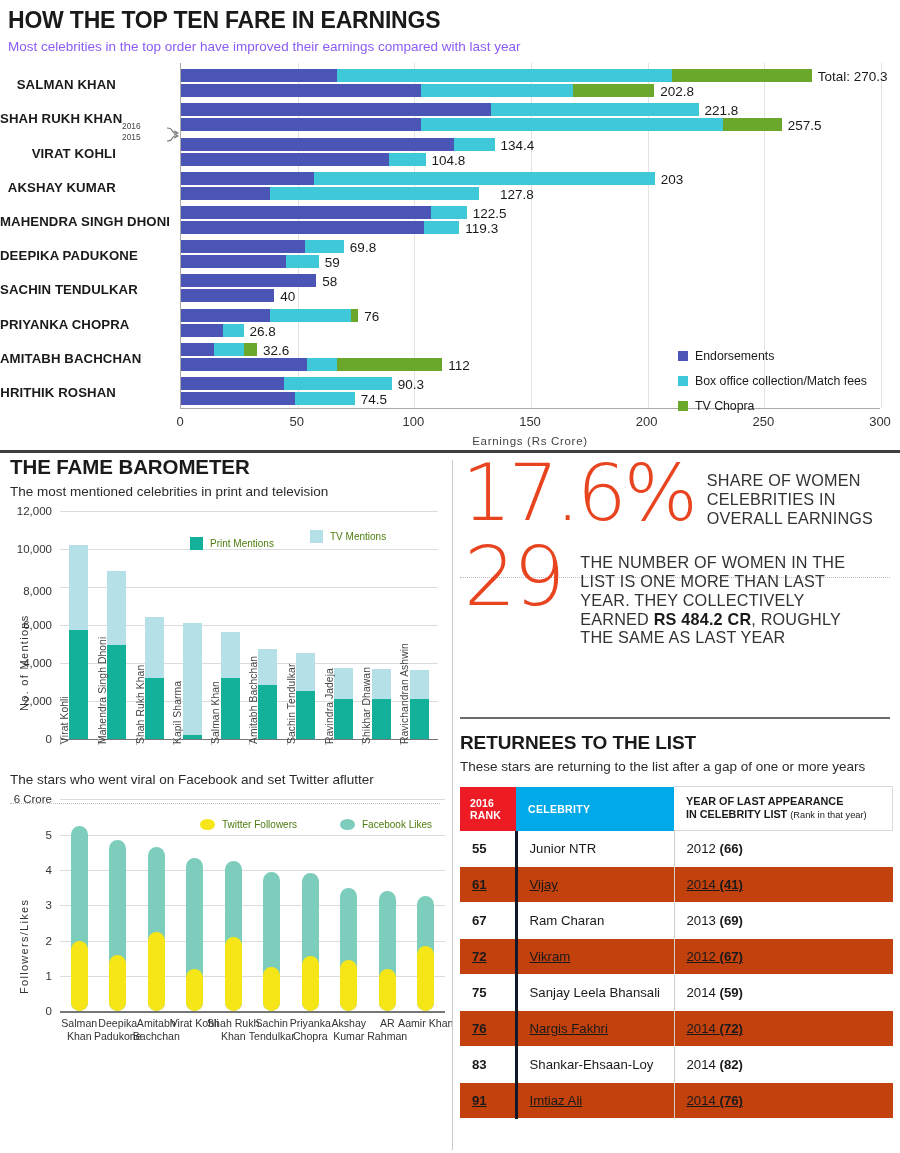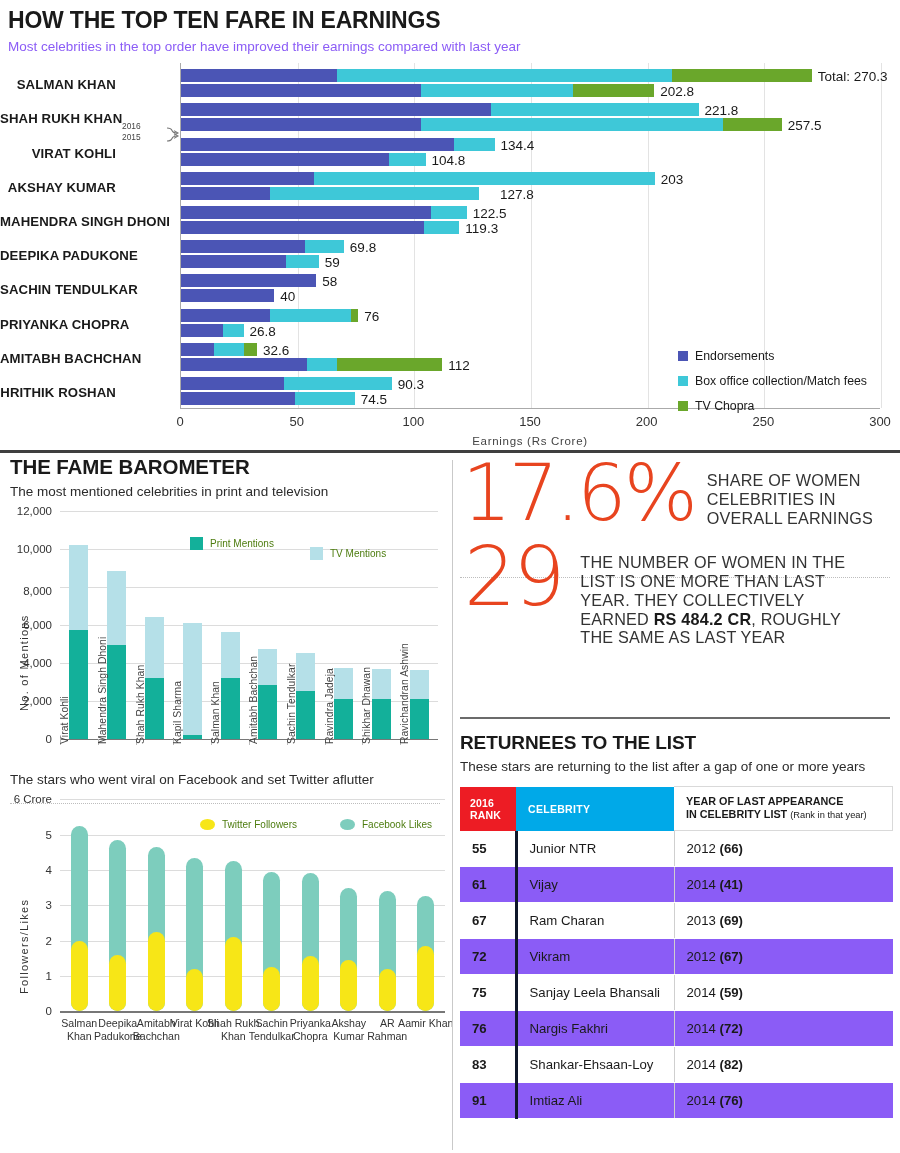--- a/index.html
+++ b/index.html
@@ -130,21 +130,21 @@
   .th-cel { background: #00a9e8; color: #fff; width: 158px; padding: 8px 0 8px 12px;
             font-size: 10.5px; font-weight: bold; letter-spacing: 0.3px; }
   .th-yr { background: #fff; color: #1a1a1a; padding: 8px 0 8px 12px;
            font-size: 10.8px; font-weight: bold; line-height: 13px; border: 1px solid #d9d9d9;
            border-left: none; }
   .th-yr small { font-weight: normal; font-size: 9.3px; }
   table.ret td { font-size: 13.2px; color: #1a1a1a; height: 36px; padding: 0 0 0 12px;
                  border-bottom: 1px solid #ffffff; }
   td.c-rank { font-weight: bold; padding-left: 10px; }
   td.c-cel { border-left: 3px solid #0f172a; border-right: 1px solid #cfcfcf; }
-  tr.alt td { background: #8b5cf6; }
+  tr.alt td { background: #c2410c; text-decoration: underline; }
   td.c-yr b { font-weight: bold; }
 </style>
 </head>
 <body>
 
 <section id="sec-top">
   <h1 class="h1">HOW THE TOP TEN FARE IN EARNINGS</h1>
   <p class="sub1">Most celebrities in the top order have improved their earnings compared with last year</p>
 
   <div class="tchart">
@@ -398,21 +398,21 @@
         <div class="ftick" style="left: 362.4px; top: 228px; position: absolute;"></div>
         <div class="fname" style="left: 372.4px; top: 222px;">Shikhar Dhawan</div>
         <div class="ftick" style="left: 400.2px; top: 228px; position: absolute;"></div>
         <div class="fname" style="left: 410.2px; top: 222px;">Ravichandran Ashwin</div>
       </div>
     <div id="f-legend">
         <div class="leg-f" style="left: 190px; top: 26px;">
           <span class="sw" style="background: rgb(19, 176, 154);"></span>
           <span class="tx">Print Mentions</span>
         </div>
-        <div class="leg-f" style="left: 310px; top: 36px; text-align: right;">
+        <div class="leg-f" style="left: 310px; top: 19px; text-align: right;">
           <span class="sw" style="background: rgb(181, 224, 232);"></span>
           <span class="tx">TV Mentions</span>
         </div>
       </div>
   </div>
 
   <div class="hrule-dot" style="left:10px; width:430px; top:348px"></div>
 
   <p class="sub3" style="margin-top:10px">The stars who went viral on Facebook and set Twitter aflutter</p>
 

